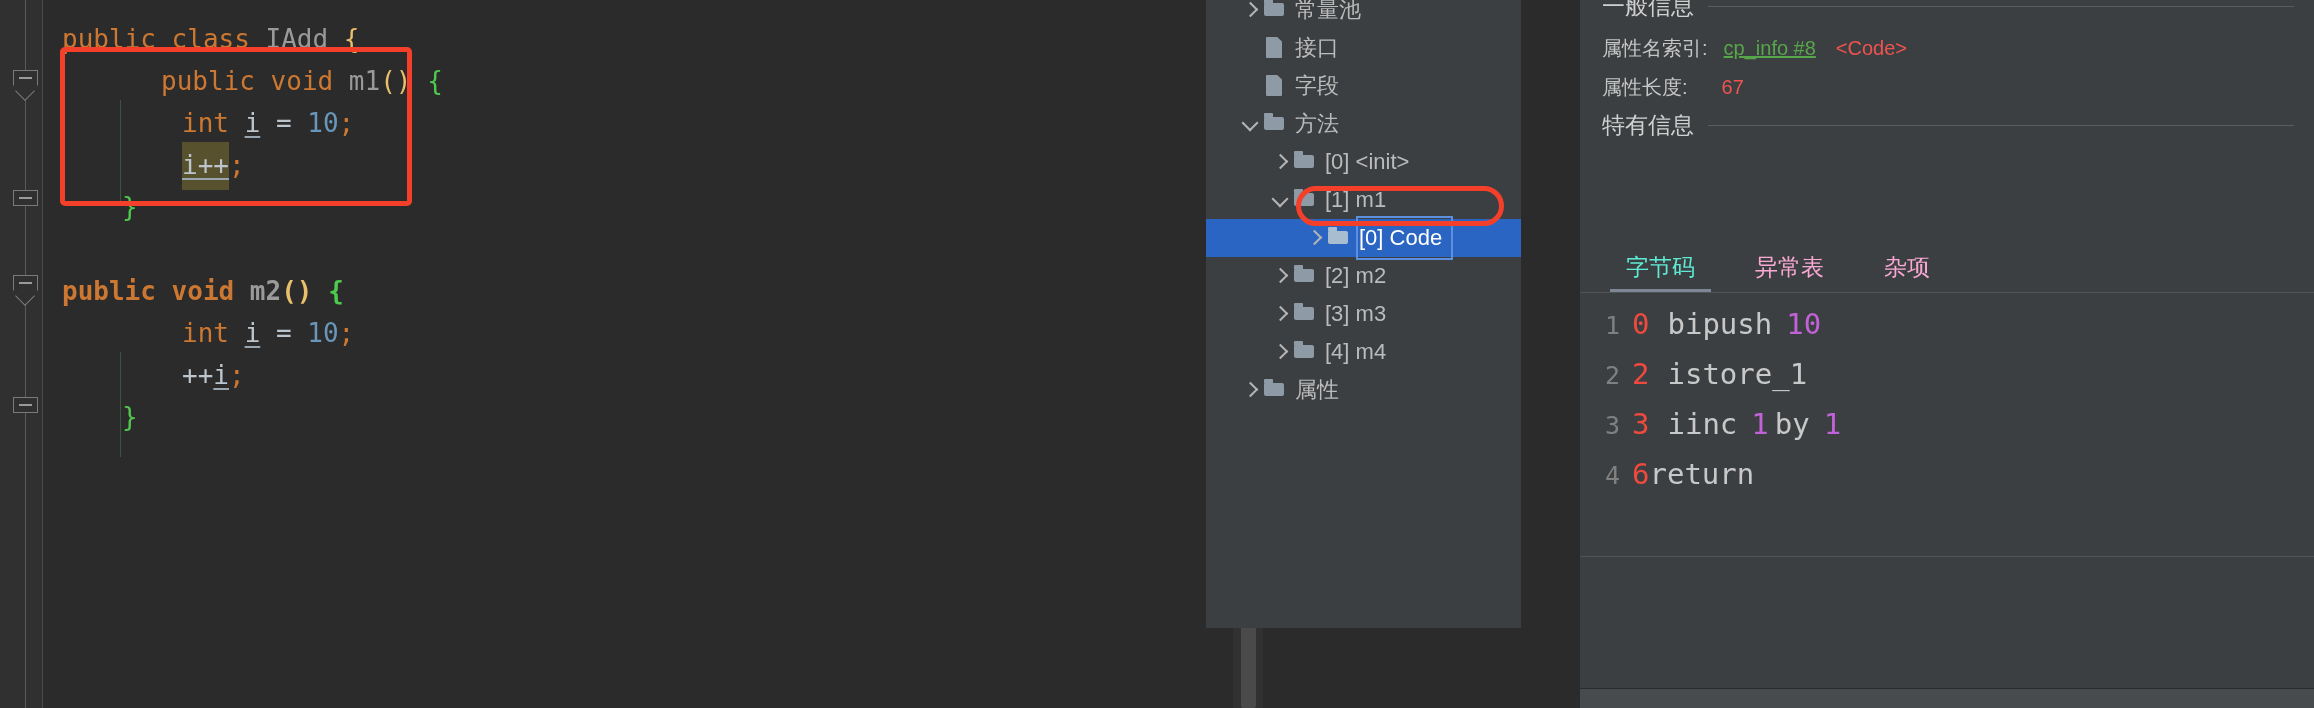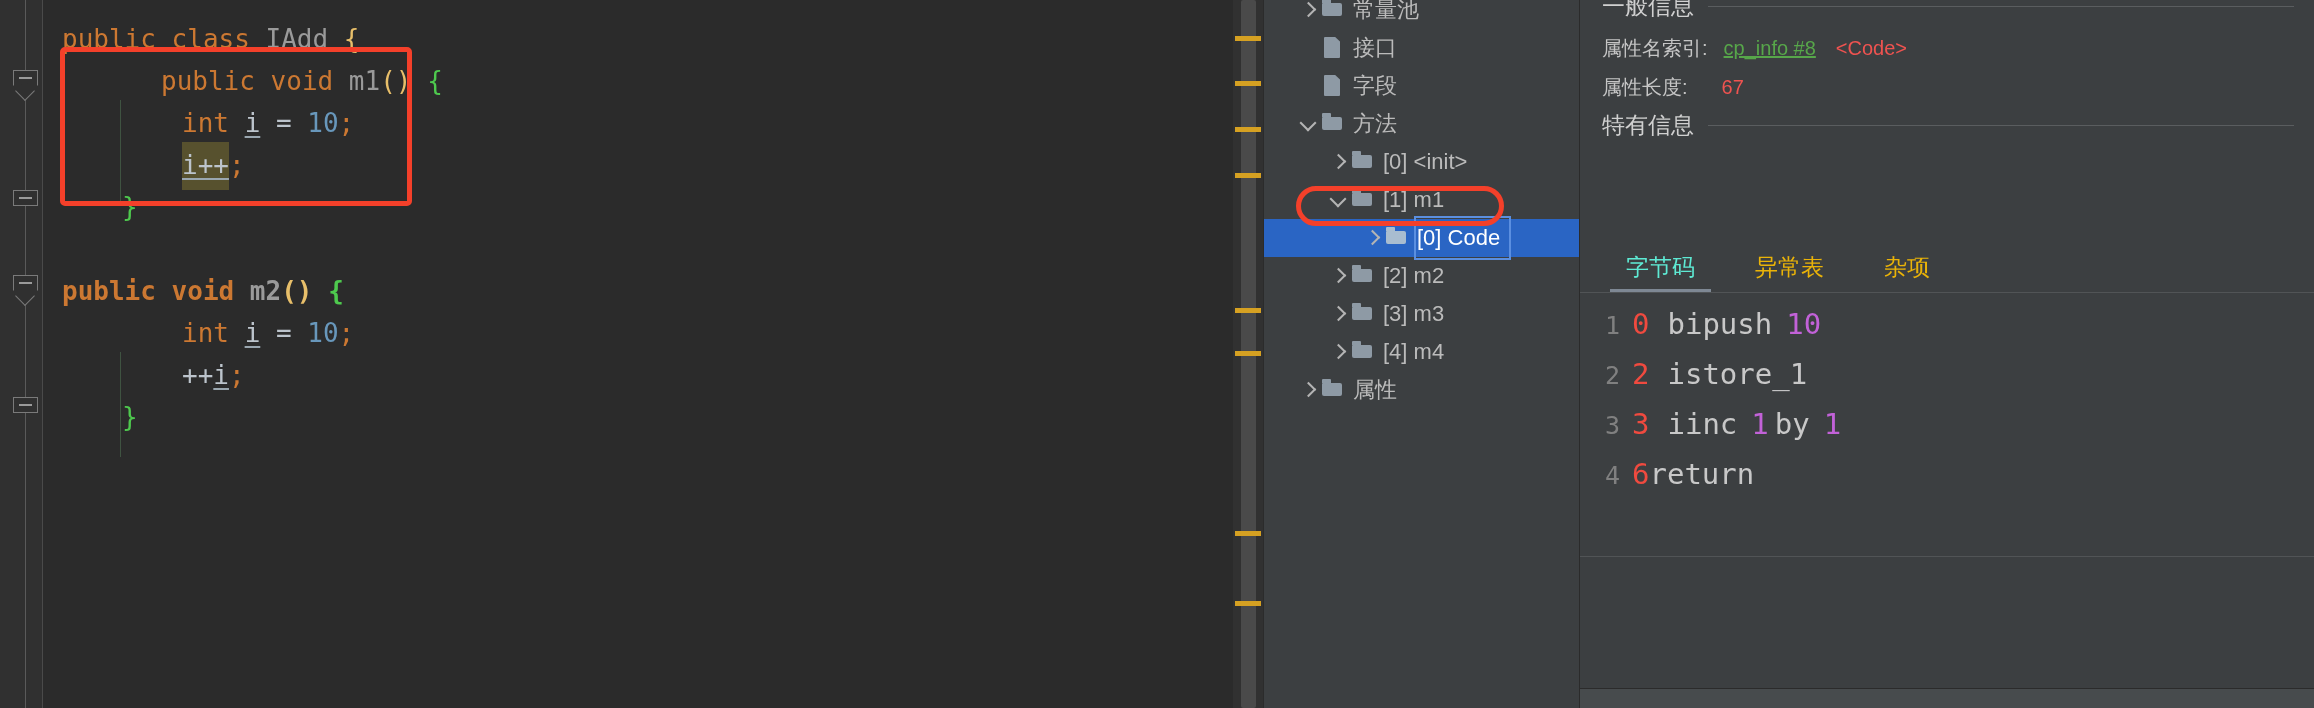--- a/index.html
+++ b/index.html
@@ -140,22 +140,22 @@
     position: absolute;
     left: 2px;
     width: 26px;
     height: 5px;
     background: #d6a122;
   }
 
   
   #tree-pane {
     position: absolute;
-    left: 1264px; top: 0;
-    width: 315px; height: 708px;
+    left: 1206px; top: 0;
+    width: 315px; height: 628px;
     background: #3c3f41;
     overflow: hidden;
   }
   .tree-row {
     position: relative;
     height: 38px;
     line-height: 38px;
     white-space: nowrap;
     font-size: 22px;
     color: #bbbbbb;
@@ -281,21 +281,21 @@
   #tabstrip {
     position: absolute;
     left: 0; top: 248px;
     width: 734px; height: 44px;
     display: flex;
     align-items: flex-start;
   }
   .tab {
     position: relative;
     font-size: 23px;
-    color: #eab308;
+    color: #f9a8d4;
     padding: 4px 16px 10px 16px;
     margin-right: 28px;
   }
   .tab.active { color: #5eead4; }
   .tab.active::after {
     content: "";
     position: absolute;
     left: 0; bottom: 0;
     width: 100%; height: 4px;
     background: #7e8894;

